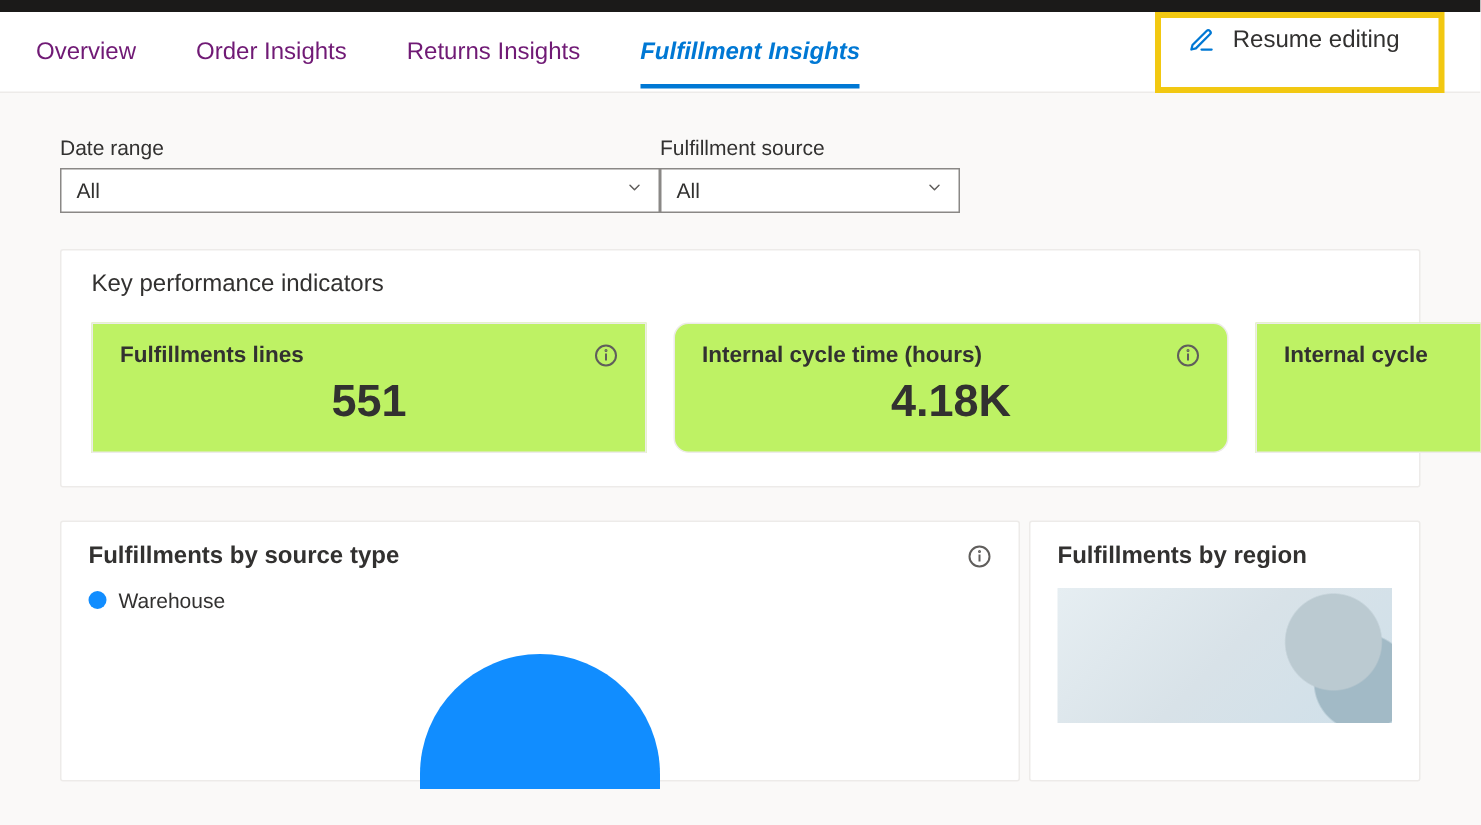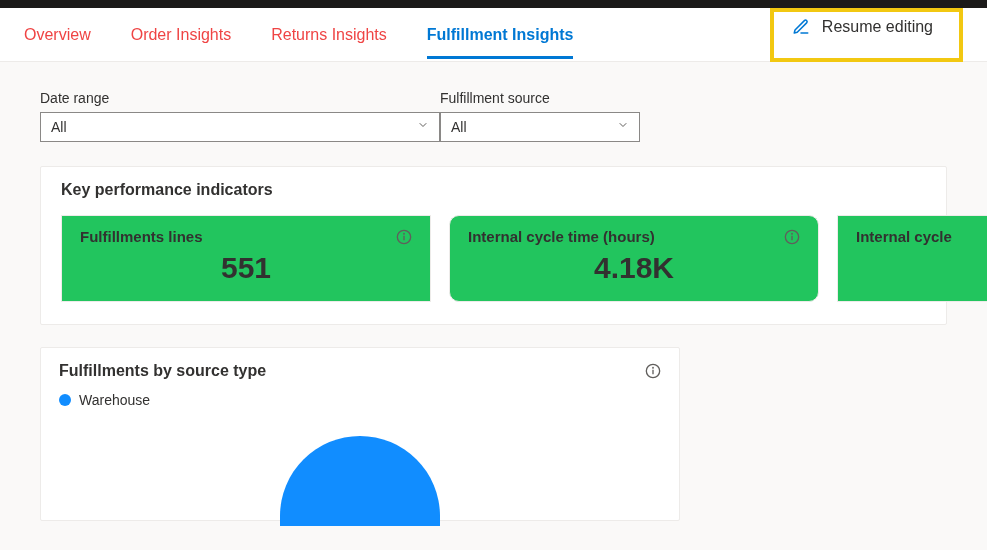--- a/index.html
+++ b/index.html
@@ -19,28 +19,29 @@
       display: flex;
       align-items: center;
       background: #fff;
       border-bottom: 1px solid #edebe9;
       padding: 0 24px;
       gap: 40px;
       height: 54px;
     }
     .nav-tab {
       font-size: 16px;
-      color: #ef4444;
+      color: #701a75;
       padding: 14px 0;
       cursor: pointer;
       position: relative;
     }
     .nav-tab.active {
       color: #0078d4;
       font-weight: 600;
+      font-style: italic;
     }
     .nav-tab.active::after {
       content: "";
       position: absolute;
       left: 0; right: 0; bottom: -1px;
       height: 3px;
       background: #0078d4;
     }
     .resume-wrap {
       margin-left: auto;
@@ -89,30 +90,30 @@
     .chev { width: 12px; height: 12px; color: #605e5c; }
 
     .kpi-section {
       background: #fff;
       border: 1px solid #edebe9;
       border-radius: 2px;
       padding: 14px 20px 22px 20px;
     }
     .kpi-title {
       font-size: 16px;
-      font-weight: 700;
+      font-weight: 400;
       margin-bottom: 16px;
     }
     .kpi-cards {
       display: flex;
       gap: 18px;
     }
     .kpi-card {
       border: 1px solid #edebe9;
-      background: #22c55e;
+      background: #bef264;
       padding: 12px 18px 16px 18px;
       flex: 0 0 auto;
       position: relative;
     }
     .kpi-card.w1 { width: 370px; }
     .kpi-card.w2 { width: 370px; border-radius: 10px; }
     .kpi-card.w3 { width: 220px; }
     .kpi-head {
       display: flex;
       align-items: center;
@@ -292,16 +293,22 @@
             <circle cx="12" cy="7" r="0.5" fill="currentColor"></circle>
           </svg>
       </div>
       <div class="legend-item">
         <span class="legend-dot"></span>
         <span>Warehouse</span>
       </div>
       <div class="pie-stub"></div>
     </div>
 
+    <div class="panel right">
+      <div class="panel-head">
+        <span class="panel-title">Fulfillments by region</span>
+      </div>
+      <div class="map-stub"></div>
+    </div>
 
   </div>
 
 </div>
 
 </body></html>

